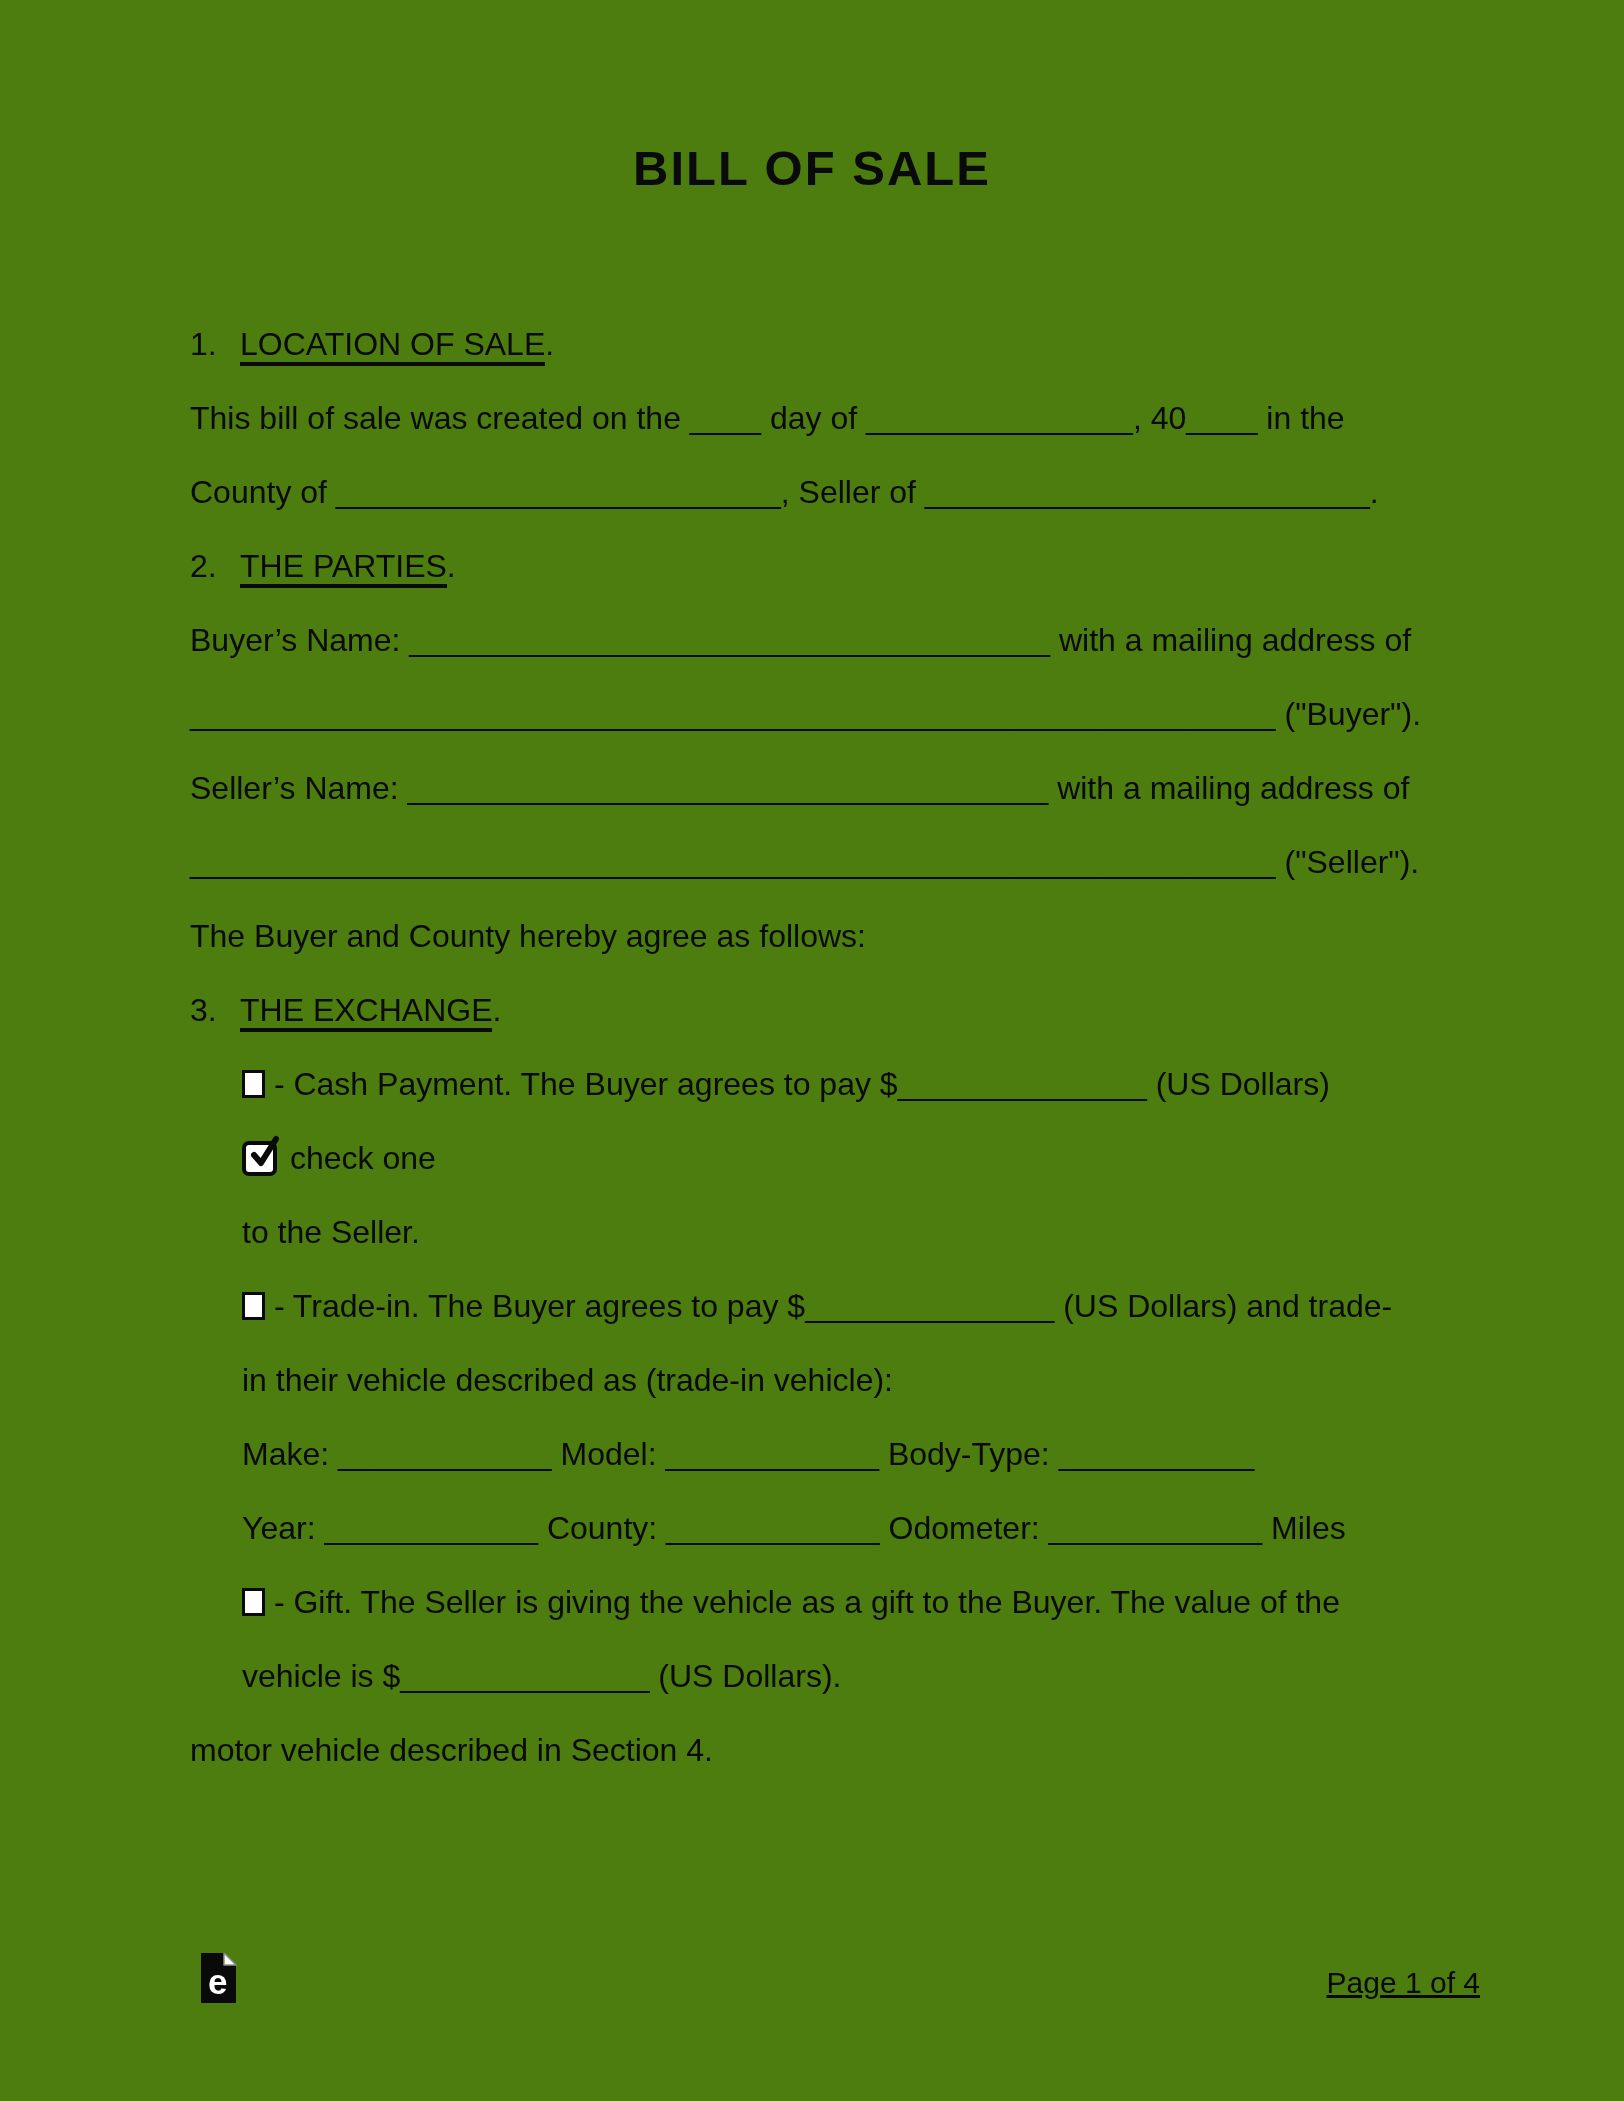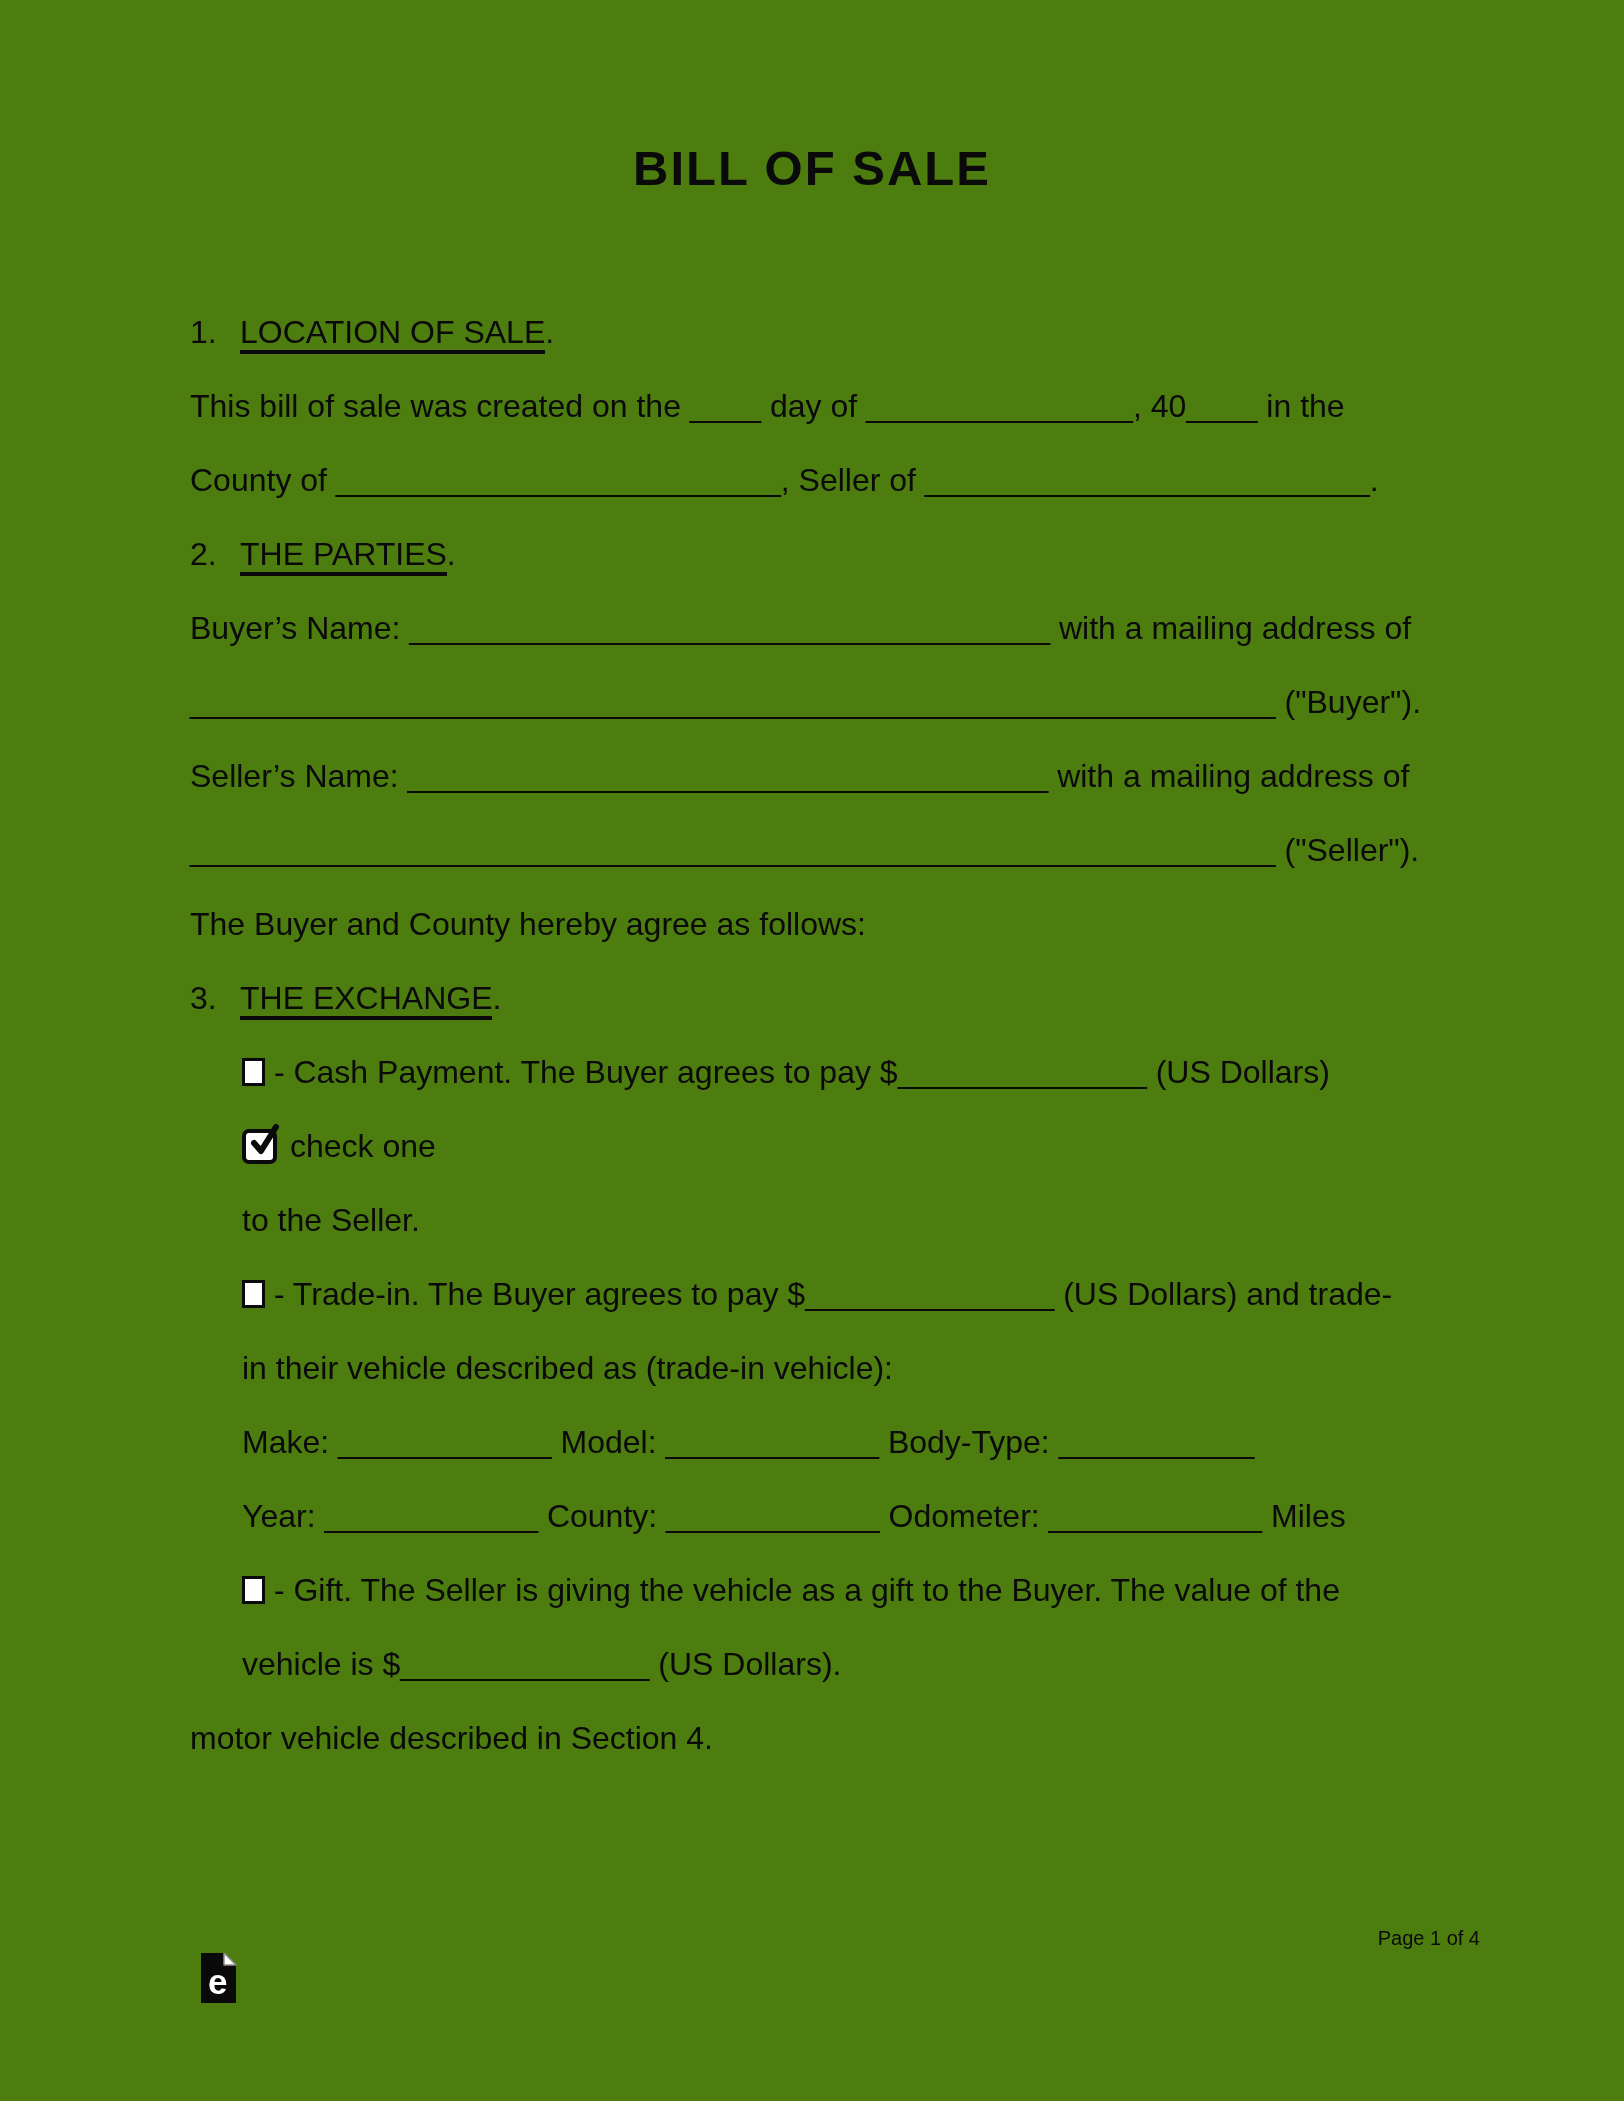--- a/index.html
+++ b/index.html
@@ -6,39 +6,39 @@
   body{
     width:1624px;height:2101px;background:#ffffff;color:#0a0a0a;
     font-family:"Liberation Sans",sans-serif;font-size:32px;
     -webkit-font-smoothing:antialiased;
   }
   .page{position:relative;width:1624px;height:2101px;background:#4d7c0f;overflow:hidden;}
   .title{
     position:absolute;top:131px;left:0;width:100%;text-align:center;
     font-size:49px;font-weight:bold;letter-spacing:2px;line-height:74px;white-space:pre;
   }
-  .content{position:absolute;top:295px;left:190px;width:1260px;}
+  .content{position:absolute;top:307px;left:190px;width:1260px;}
   .line{height:74px;line-height:74px;white-space:pre;}
   .indent{padding-left:52px;}
   .secnum{display:inline-block;width:50px;}
   .underlined{border-bottom:4px solid #0a0a0a;}
   .b{font-weight:normal;}
   .cb{
     display:inline-block;width:17px;height:22px;border:3px solid #0a0a0a;
     vertical-align:-3px;background:#fff;
   }
   .cb-checked{
     position:relative;display:inline-block;width:27px;height:27px;
     border:4px solid #0a0a0a;border-radius:7px;vertical-align:-7px;background:#fff;
   }
   .cb-checked svg{position:absolute;top:-10px;left:0px;overflow:visible;}
   .gap{display:inline-block;width:13px;}
   .footer-logo{position:absolute;left:200px;top:1953px;}
   .page-label{
-    position:absolute;top:1918px;right:144px;font-size:20px;line-height:40px;white-space:pre;
+    position:absolute;top:1963px;right:144px;font-size:30px;line-height:40px;white-space:pre;text-decoration:underline;
   }
 </style>
 </head>
 <body>
 
 <div class="page">
 
   <div class="title">BILL OF SALE</div>
 
   <div class="content">

